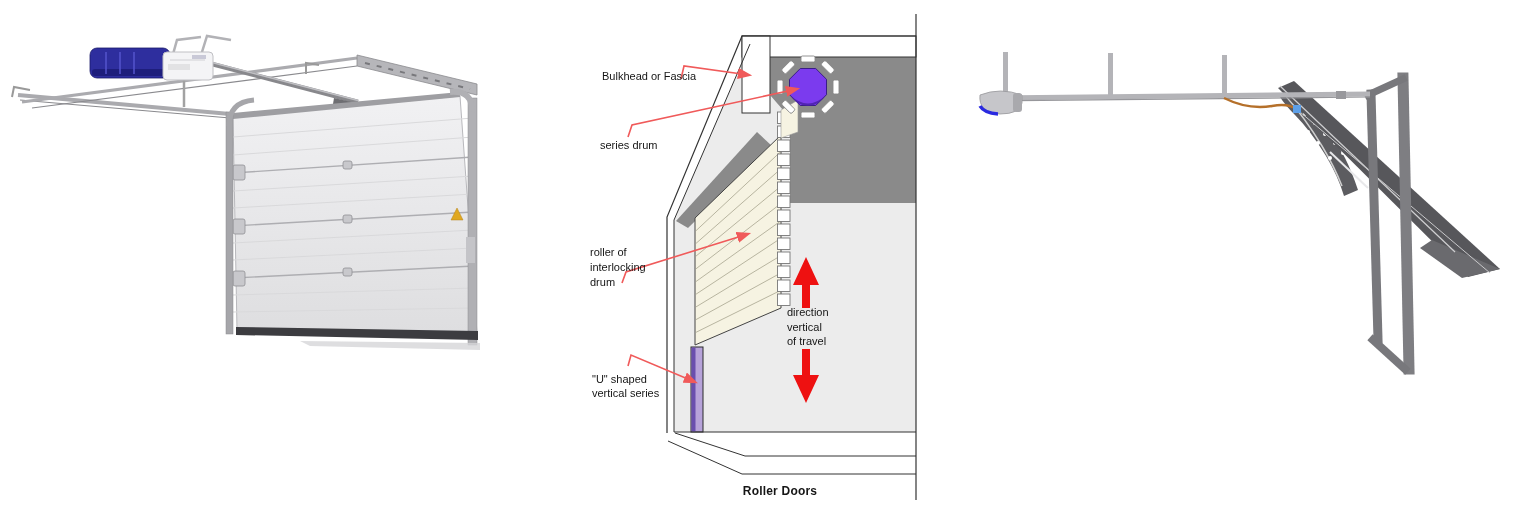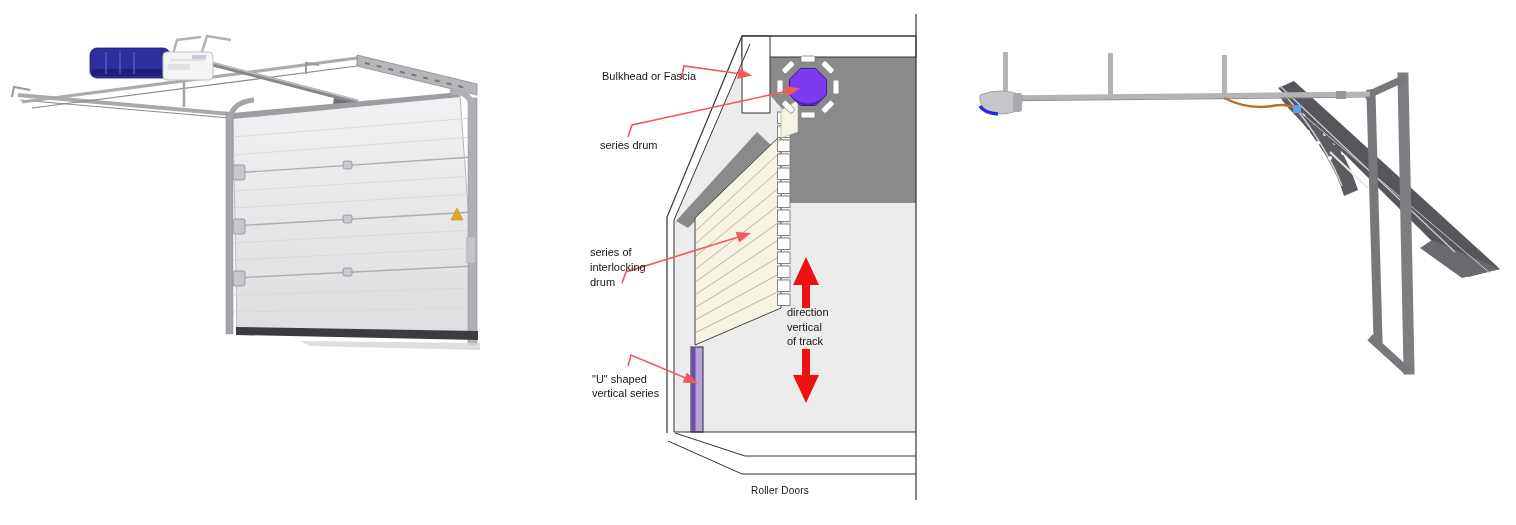--- a/index.html
+++ b/index.html
@@ -1,20 +1,20 @@
 <!DOCTYPE html>
 <html><head>
 <meta charset="utf-8">
 <style>
   html,body{margin:0;padding:0;background:#fff;}
   .stage{position:relative;width:1516px;height:525px;background:#fff;overflow:hidden;
          font-family:"Liberation Sans",sans-serif;padding-left:36px;}
   .fig{position:absolute;top:0;}
   .lbl{position:absolute;font-size:11px;line-height:14px;color:#151515;white-space:nowrap;z-index:5;}
-  .lbl.caption{font-weight:normal;font-size:10px;text-align:center;letter-spacing:.2px;}
+  .lbl.caption{font-weight:bold;font-size:12px;text-align:center;letter-spacing:.2px;}
   svg{display:block;}
 </style>
 </head>
 <body>
 
 <div class="stage">
 
   <div class="fig" style="left:0;">
     <svg width="520" height="380" viewBox="0 0 520 380">
       <defs>
@@ -196,28 +196,28 @@
       </g>
 
       <polygon points="806,257 819,285 810,285 810,308 802,308 802,285 793,285" fill="#ee1111"></polygon>
       <polygon points="806,403 793,375 802,375 802,349 810,349 810,375 819,375" fill="#ee1111"></polygon>
     </svg>
   </div>
 
   <div class="lbl" style="left:602px;top:69px;">Bulkhead or Fascia</div>
   <div class="lbl" style="left:600px;top:138px;">series drum</div>
   <div class="lbl" style="left:590px;top:245px;line-height:15px;">
-    <div>series of</div>
+    <div>roller of</div>
     <div>interlocking</div>
     <div>drum</div>
   </div>
   <div class="lbl" style="left:787px;top:305px;line-height:14.5px;">
     <div>direction</div>
     <div>vertical</div>
-    <div>of track</div>
+    <div>of travel</div>
   </div>
   <div class="lbl" style="left:592px;top:372px;">
     <div>"U" shaped</div>
     <div>vertical series</div>
   </div>
   <div class="lbl caption" style="left:700px;top:484px;width:160px;">Roller Doors</div>
 
   <div class="fig" style="left:960px;">
     <svg width="556" height="525" viewBox="960 0 556 525">
 

